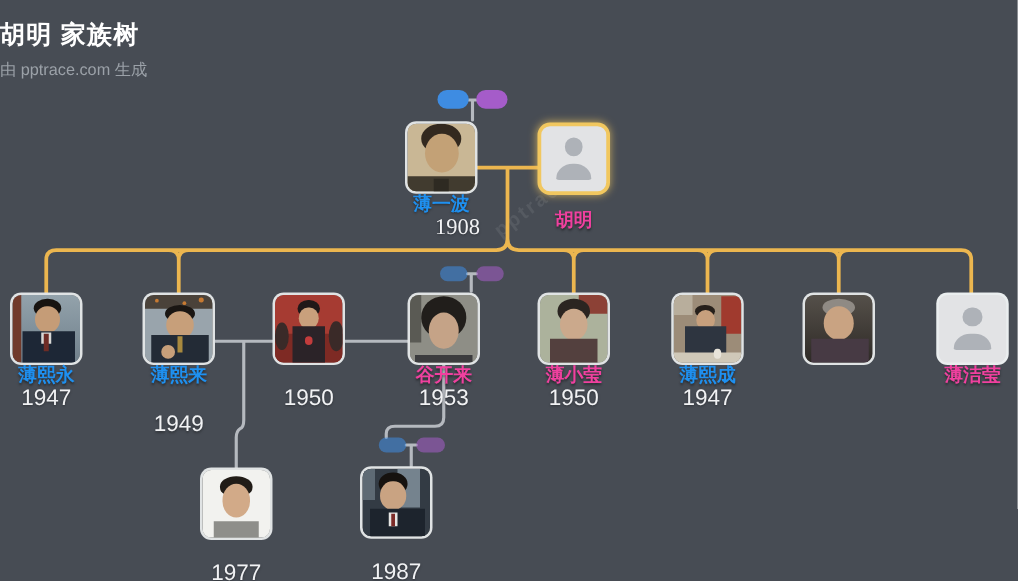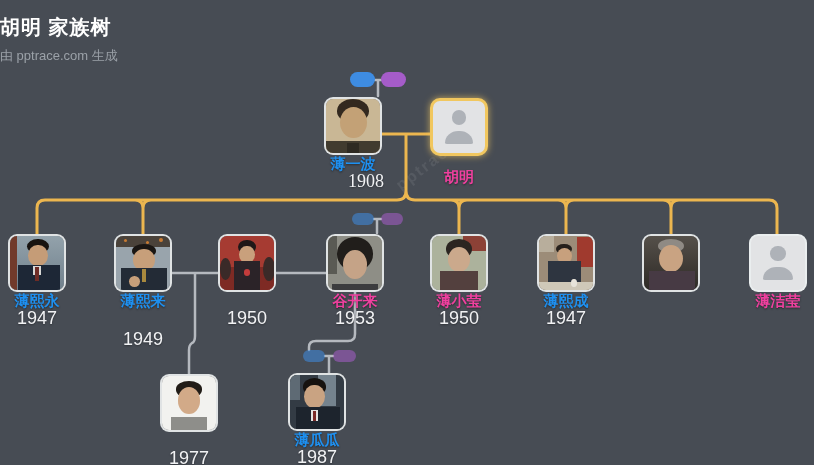--- a/index.html
+++ b/index.html
@@ -175,21 +175,20 @@
         <div class="photo" style="background: rgb(51, 59, 68);">
           <div class="ph" style="left: 52%; top: 0%; width: 34%; height: 58%; background: rgb(117, 131, 142);"></div>
           <div class="ph" style="left: 0%; top: 0%; width: 18%; height: 46%; background: rgb(94, 106, 116);"></div>
           <div class="ph" style="left: 24%; top: 6%; width: 42%; height: 32%; background: rgb(22, 18, 15); border-radius: 50%;"></div>
           <div class="ph" style="left: 26%; top: 18%; width: 38%; height: 44%; background: rgb(201, 163, 130); border-radius: 50%;"></div>
           <div class="ph" style="left: 12%; top: 60%; width: 80%; height: 44%; background: rgb(29, 36, 45);"></div>
           <div class="ph" style="left: 38%; top: 64%; width: 14%; height: 22%; background: rgb(230, 230, 228);"></div>
           <div class="ph" style="left: 43%; top: 66%; width: 6%; height: 20%; background: rgb(124, 43, 40);"></div>
         </div>
       </div>
-      <div class="pname m" style="left: 267px; top: 432px;">薄瓜瓜</div>
       <div class="pyear" style="left: 267px; top: 448px;">1987</div>
       <div class="pill" style="left: 350px; top: 72px; width: 25px; height: 15px; background: rgb(62, 140, 226); opacity: 1;"></div>
       <div class="pill" style="left: 381px; top: 72px; width: 25px; height: 15px; background: rgb(165, 92, 201); opacity: 1;"></div>
       <div class="pill" style="left: 352px; top: 213px; width: 22px; height: 12px; background: rgb(62, 140, 226); opacity: 0.55;"></div>
       <div class="pill" style="left: 381px; top: 213px; width: 22px; height: 12px; background: rgb(165, 92, 201); opacity: 0.55;"></div>
       <div class="pill" style="left: 303px; top: 350px; width: 22px; height: 12px; background: rgb(62, 140, 226); opacity: 0.55;"></div>
       <div class="pill" style="left: 333px; top: 350px; width: 23px; height: 12px; background: rgb(165, 92, 201); opacity: 0.55;"></div>
     </div>
 </div>
 

